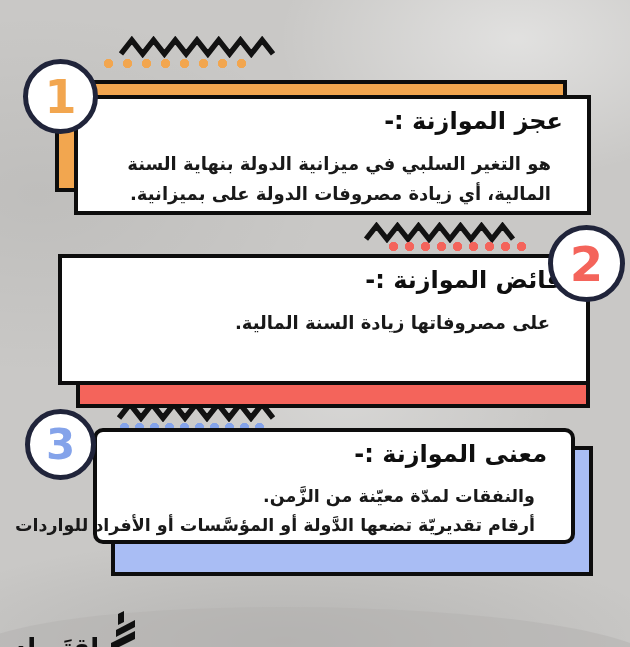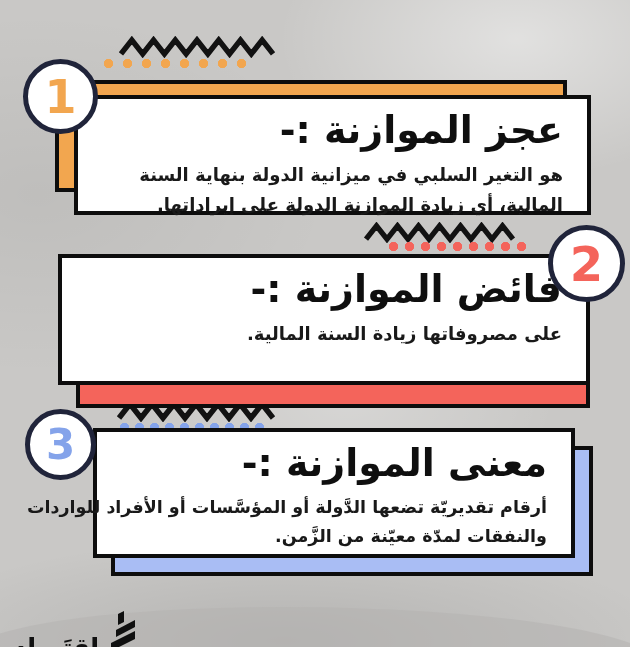--- a/index.html
+++ b/index.html
@@ -36,25 +36,25 @@
   }
   .front-card{
     position:absolute;z-index:3;box-sizing:border-box;
     background:#ffffff;
     border:4px solid #0d0d0d;
     direction:rtl;text-align:right;
     padding:7px 24px 0 14px;
   }
   .card-title{
     margin:0 0 5px 0;
-    font-size:38px;line-height:1.3;font-weight:bold;
+    font-size:24px;line-height:1.3;font-weight:bold;
     color:#0f0f0f;letter-spacing:-.5px;
   }
   .card-body{
-    margin:0;padding-left:4px;
+    margin:12px;padding-left:4px;
     font-size:18px;line-height:1.63;font-weight:bold;
     color:#191919;
   }
   .card-body span{white-space:nowrap;display:block;}
   .num-circle{
     position:absolute;z-index:5;box-sizing:border-box;
     background:#ffffff;border:5px solid #20243a;border-radius:50%;
     display:flex;align-items:center;justify-content:center;
     font-weight:bold;color:var(--num);
   }
@@ -67,21 +67,21 @@
   
   .g2 .zigzag{left:362px;top:222px;}
   .g2 .dots{left:388px;top:241px;width:144px;background-size:16px 11px;}
   .g2 .back-card{left:76px;top:274px;width:514px;height:134px;}
   .g2 .front-card{left:58px;top:254px;width:532px;height:131px;}
   .g2 .num-circle{left:548px;top:225px;width:77px;height:77px;font-size:48px;}
   
   .g3 .zigzag{left:115px;top:400px;}
   .g3 .dots{left:119px;top:422px;width:150px;background-size:15px 11px;}
   .g3 .back-card{left:111px;top:446px;width:482px;height:130px;}
-  .g3 .front-card{left:93px;top:428px;width:482px;height:130px;}
+  .g3 .front-card{left:93px;top:428px;width:482px;height:116px;border-radius:10px;}
   .g3 .num-circle{left:25px;top:409px;width:71px;height:71px;font-size:42px;}
   .g3 .card-body{font-size:17.5px;}
   
   .logo{
     position:absolute;left:14px;top:601px;z-index:4;
     display:flex;align-items:center;gap:9px;
   }
   .logo-text{
     font-size:26px;font-weight:bold;color:#101010;direction:rtl;margin-top:32px;
   }
@@ -96,21 +96,21 @@
   <section class="g1" style="--accent: #F2A64F; --num: #F2A64F; --dot: #F2A64F;">
     <svg class="zigzag" width="158" height="22" viewBox="0 0 160 22">
       <polyline points="3,18 14,4 25,18 36,4 47,18 58,4 69,18 80,4 91,18 102,4 113,18 124,4 135,18 146,4 157,18" fill="none" stroke="#121212" stroke-width="5.5"></polyline>
     </svg>
     <div class="dots"></div>
     <div class="back-card"></div>
     <div class="front-card">
       <h2 class="card-title">عجز الموازنة :-</h2>
       <p class="card-body">
           <span>هو التغير السلبي في ميزانية الدولة بنهاية السنة</span>
-          <span>المالية، أي زيادة الموازنة الدولة على إيراداتها.</span>
+          <span>المالية، أي زيادة مصروفات الدولة على بميزانية.</span>
         </p>
     </div>
     <div class="num-circle">
         <span>1</span>
       </div>
   </section>
 
   <section class="g2" style="--accent: #F4645B; --num: #F4645B; --dot: #F4645B;">
     <svg class="zigzag" width="155" height="21" viewBox="0 0 160 22">
       <polyline points="3,18 14,4 25,18 36,4 47,18 58,4 69,18 80,4 91,18 102,4 113,18 124,4 135,18 146,4 157,18" fill="none" stroke="#121212" stroke-width="5.5"></polyline>
@@ -130,22 +130,22 @@
 
   <section class="g3" style="--accent: #A9BDF4; --num: #84A3EA; --dot: #84A3EA;">
     <svg class="zigzag" width="162" height="22" viewBox="0 0 160 22">
       <polyline points="3,18 14,4 25,18 36,4 47,18 58,4 69,18 80,4 91,18 102,4 113,18 124,4 135,18 146,4 157,18" fill="none" stroke="#121212" stroke-width="5.5"></polyline>
     </svg>
     <div class="dots"></div>
     <div class="back-card"></div>
     <div class="front-card">
       <h2 class="card-title">معنى الموازنة :-</h2>
       <p class="card-body">
+          <span>والنفقات لمدّة معيّنة من الزَّمن.</span>
           <span>أرقام تقديريّة تضعها الدَّولة أو المؤسَّسات أو الأفراد للواردات</span>
-          <span>والنفقات لمدّة معيّنة من الزَّمن.</span>
         </p>
     </div>
     <div class="num-circle">
         <span>3</span>
       </div>
   </section>
 
   <footer class="logo">
     <span class="logo-text">اقتَصاد</span>
     <svg width="29" height="42" viewBox="0 0 29 42">

